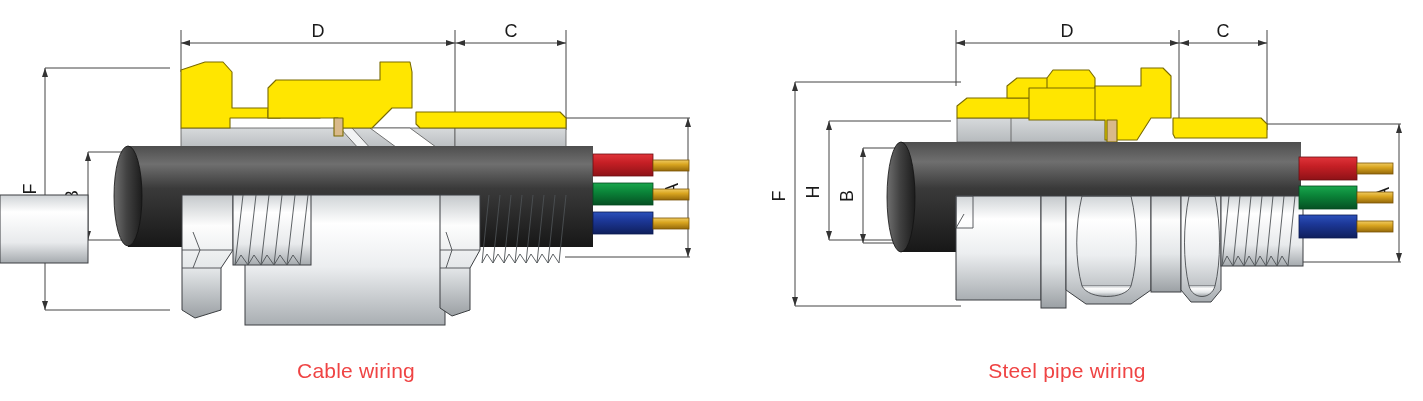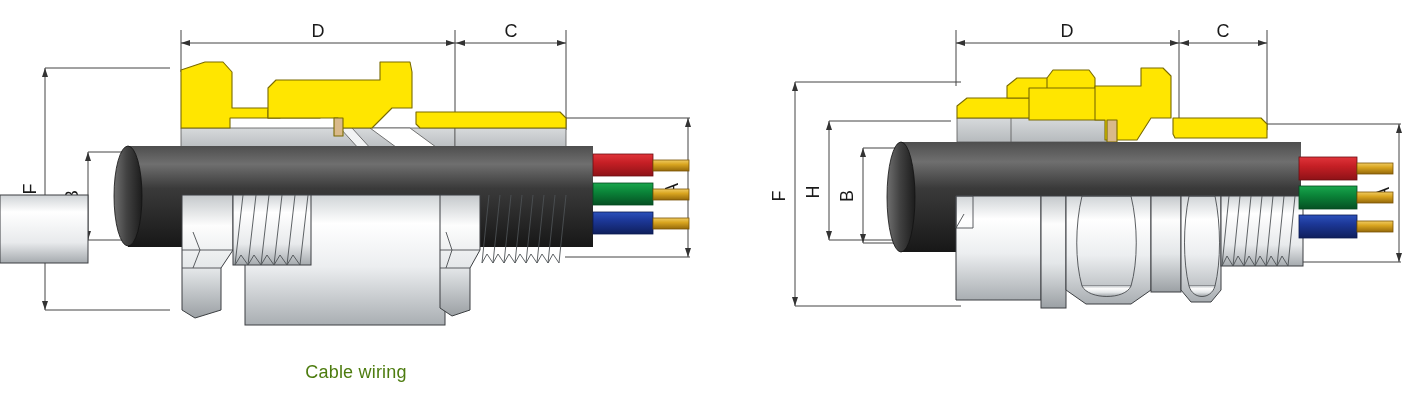--- a/index.html
+++ b/index.html
@@ -26,22 +26,22 @@
     height: 401px;
   }
   #panel-cable { left: 0; width: 712px; }
   #panel-steel { left: 711px; width: 712px; }
   svg { display: block; }
   .caption {
     position: absolute;
     bottom: 18px;
     width: 100%;
     text-align: center;
-    font-size: 18px;
-    color: #4d7c0f;
+    font-size: 21px;
+    color: #ef4444;
     font-family: "Liberation Sans", sans-serif;
     letter-spacing: 0.2px;
   }
   text.dimlabel {
     font-family: "Liberation Sans", sans-serif;
     font-size: 18px;
     fill: #1a1a1a;
   }
 </style>
 </head>
@@ -419,15 +419,16 @@
         <rect x="588" y="157" width="58" height="23" fill="url(#gWireRedR)" stroke="#6d0e12" stroke-width="0.8"></rect>
         <rect x="646" y="163" width="36" height="11" fill="url(#gGoldR)" stroke="#7a5406" stroke-width="0.8"></rect>
 
         <rect x="588" y="186" width="58" height="23" fill="url(#gWireGreenR)" stroke="#044a1f" stroke-width="0.8"></rect>
         <rect x="646" y="192" width="36" height="11" fill="url(#gGoldR)" stroke="#7a5406" stroke-width="0.8"></rect>
 
         <rect x="588" y="215" width="58" height="23" fill="url(#gWireBlueR)" stroke="#0c1a50" stroke-width="0.8"></rect>
         <rect x="646" y="221" width="36" height="11" fill="url(#gGoldR)" stroke="#7a5406" stroke-width="0.8"></rect>
       </g>
     </svg>
+    <div class="caption">Steel pipe wiring</div>
   </div>
 
 </div>
 
 </body></html>

